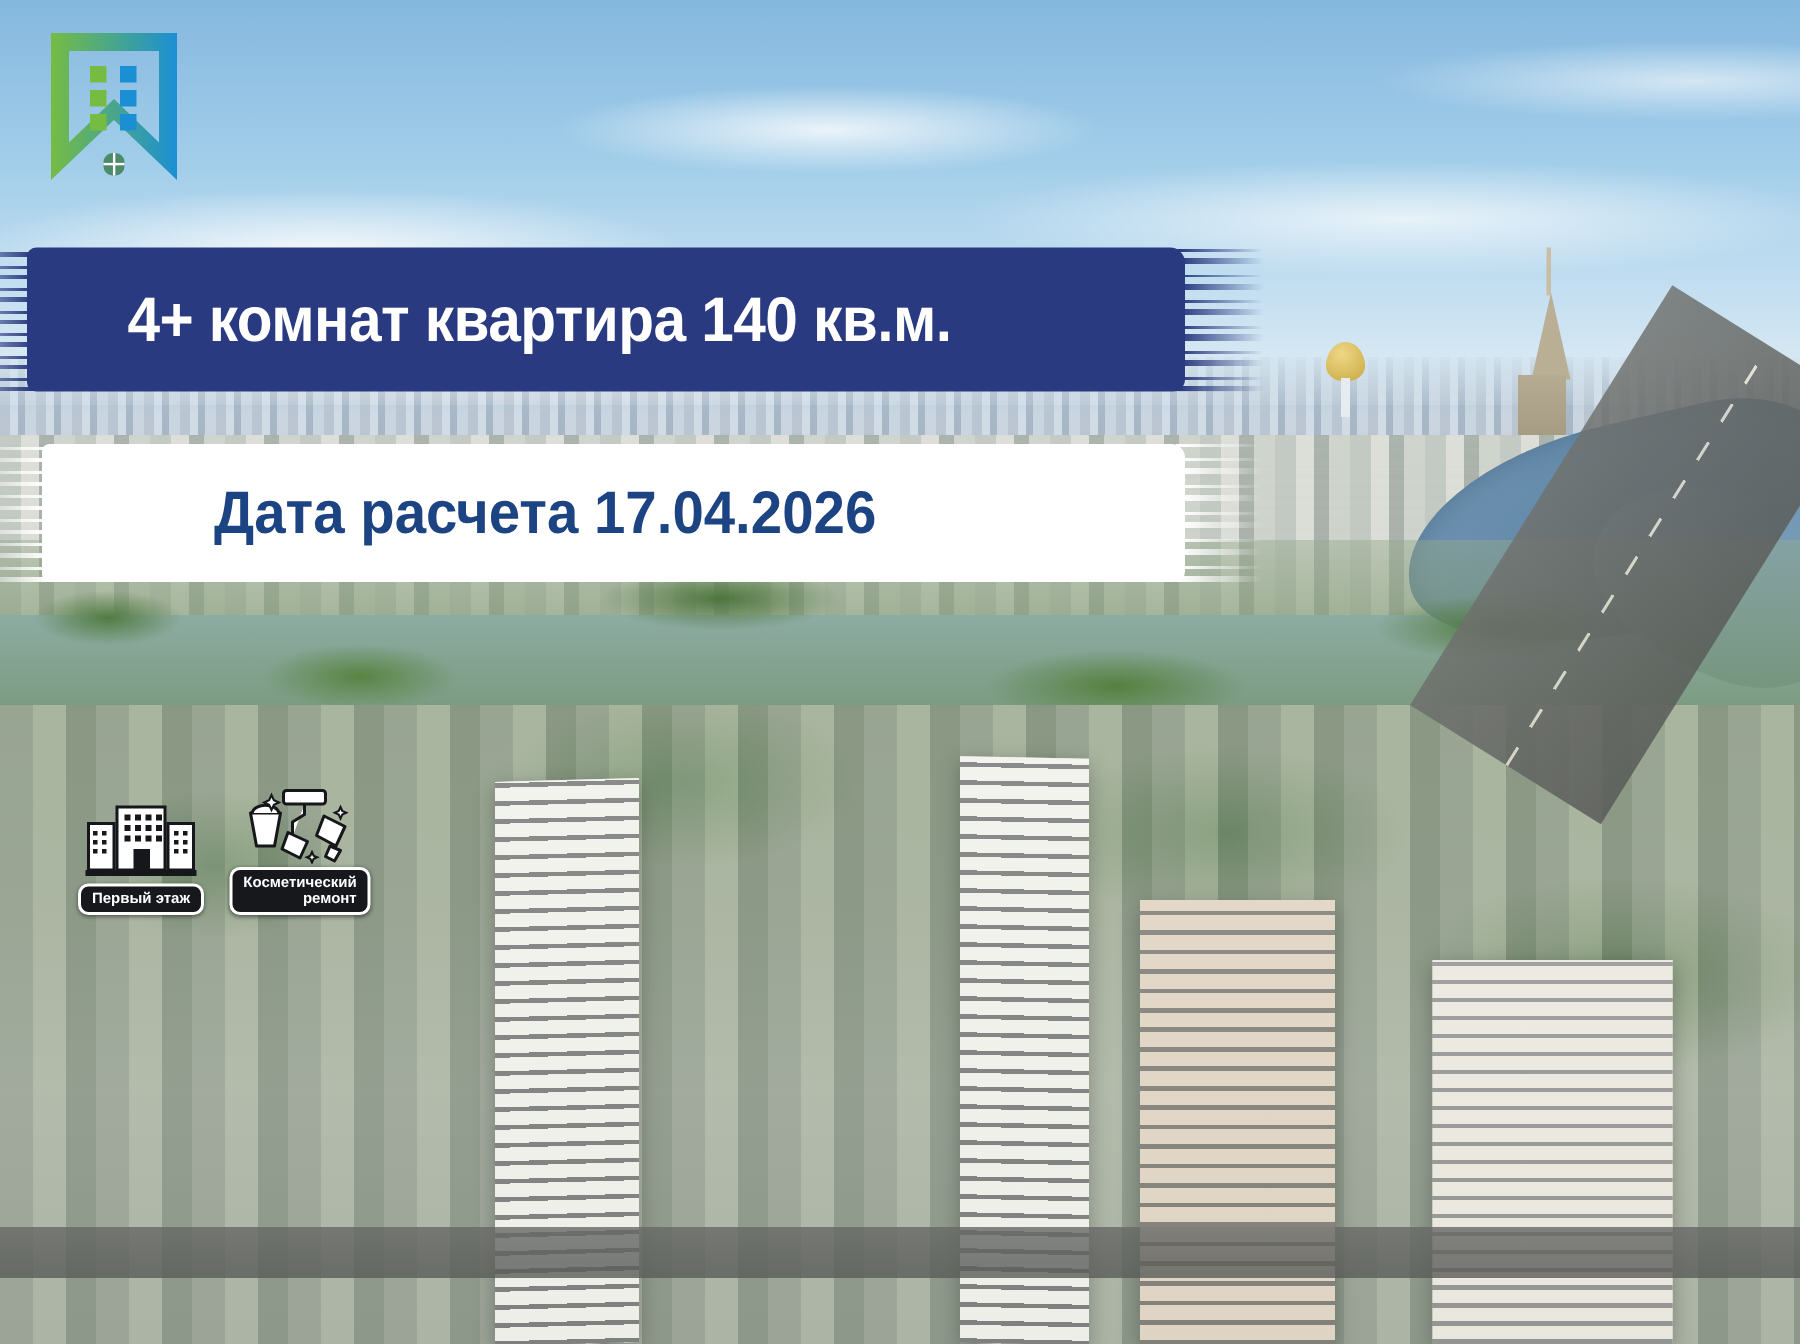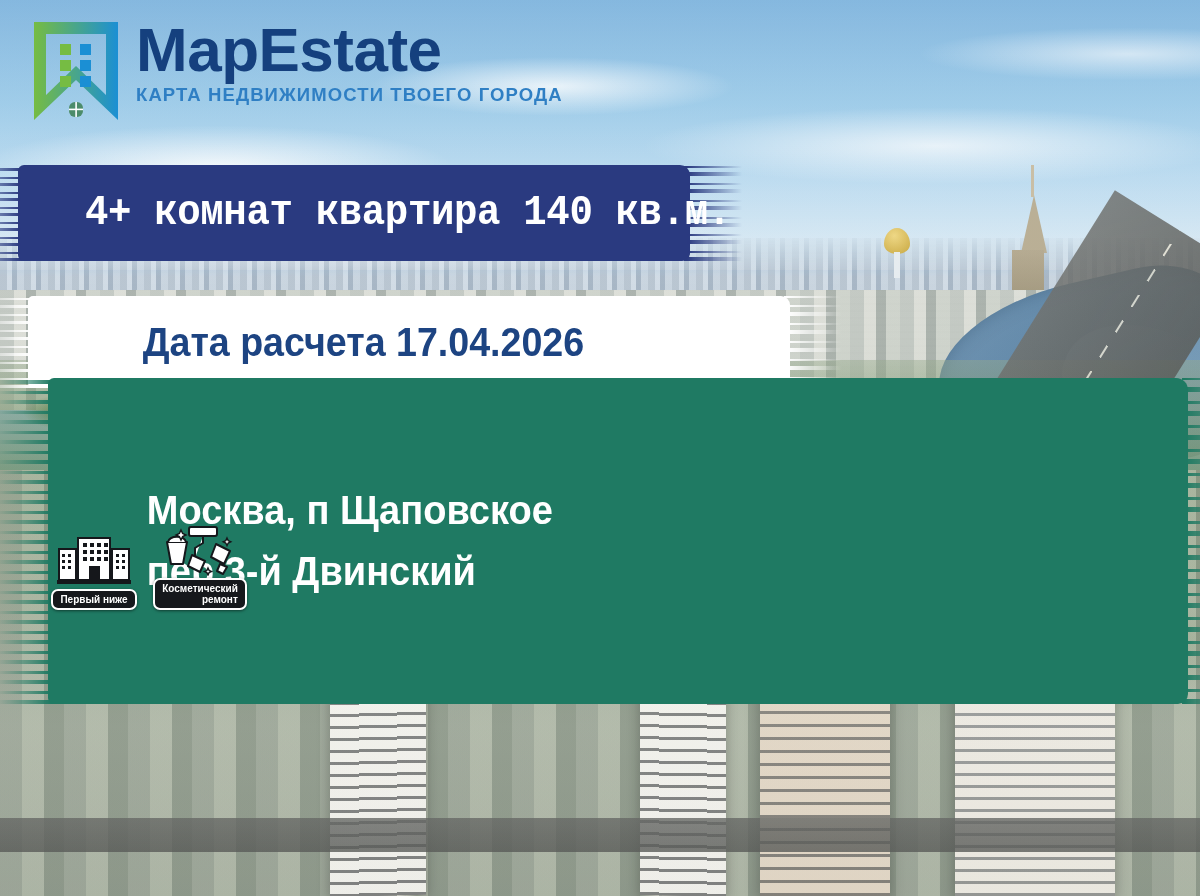--- a/index.html
+++ b/index.html
@@ -256,21 +256,21 @@
     position: absolute;
     top: 0; bottom: 0;
     width: 58px;
   }
   .fringe.left  { left: -52px; }
   .fringe.right { right: -52px; }
 
   
   #banner-rooms {
     left: 18px; top: 165px;
-    width: 672px; height: 96px; font-family: Liberation Mono, monospace;
+    width: 772px; height: 96px;
   }
   #banner-rooms .brush-body {
     background: #2a3a80;
     border-radius: 6px 10px 8px 6px;
     box-shadow: 0 0 0 0 rgba(0,0,0,0);
   }
   #banner-rooms .fringe.left {
     background: repeating-linear-gradient(0deg,
       #2a3a80 0 3px, rgba(42,58,128,0) 3px 7px,
       #2a3a80 7px 9px, rgba(42,58,128,0) 9px 15px);
@@ -476,24 +476,20 @@
         <rect x="30" y="58" width="11" height="11" fill="#76bc43"></rect>
         <rect x="50" y="26" width="11" height="11" fill="#1b8fd4"></rect>
         <rect x="50" y="42" width="11" height="11" fill="#1b8fd4"></rect>
         <rect x="50" y="58" width="11" height="11" fill="#1b8fd4"></rect>
 
         <rect x="39" y="84" width="14" height="15" rx="6" fill="#4c8c6a"></rect>
         <rect x="45.3" y="84" width="1.6" height="15" fill="#ffffff"></rect>
         <rect x="39" y="90.6" width="14" height="1.6" fill="#ffffff"></rect>
       </svg>
 
-      <div class="logo-text-block">
-        <div class="logo-word">MapEstate</div>
-        <div class="logo-tag">КАРТА НЕДВИЖИМОСТИ ТВОЕГО ГОРОДА</div>
-      </div>
 
     </div>
   </header>
 
   <div class="banner" id="banner-rooms">
     <div class="brush">
       <div class="brush-body"></div>
       <div class="fringe left"></div>
       <div class="fringe right"></div>
     </div>
@@ -502,31 +498,20 @@
 
   <div class="banner" id="banner-date">
     <div class="brush">
       <div class="brush-body"></div>
       <div class="fringe left"></div>
       <div class="fringe right"></div>
     </div>
     <div class="txt">Дата расчета 17.04.2026</div>
   </div>
 
-  <div class="banner" id="banner-address">
-    <div class="brush">
-      <div class="brush-body"></div>
-      <div class="fringe left"></div>
-      <div class="fringe right"></div>
-    </div>
-    <div class="txt">
-      <div>Москва, п Щаповское</div>
-      <div>пер 3-й Двинский</div>
-    </div>
-  </div>
 
   <div class="badges">
 
     <div class="badge">
       <svg class="badge-icon" viewBox="0 0 78 52">
         <g stroke="#15171b" stroke-width="2" fill="#ffffff">
           <rect x="4" y="14" width="17" height="31"></rect>
           <rect x="57" y="14" width="17" height="31"></rect>
           <rect x="23" y="3" width="32" height="42"></rect>
         </g>
@@ -552,21 +537,21 @@
           <rect x="61" y="19" width="3" height="3"></rect>
             <rect x="67" y="19" width="3" height="3"></rect>
           <rect x="61" y="25" width="3" height="3"></rect>
             <rect x="67" y="25" width="3" height="3"></rect>
           <rect x="61" y="31" width="3" height="3"></rect>
             <rect x="67" y="31" width="3" height="3"></rect>
           <rect x="34" y="31" width="11" height="14"></rect>
           <rect x="2" y="45" width="74" height="4"></rect>
         </g>
       </svg>
-      <div class="badge-label">Первый ниже</div>
+      <div class="badge-label">Первый этаж</div>
     </div>
 
     <div class="badge">
       <svg class="badge-icon" viewBox="0 0 78 52">
         <g stroke="#15171b" stroke-width="2" fill="#ffffff" stroke-linejoin="round">
 
           <rect x="28" y="3" width="28" height="9" rx="2"></rect>
 
           <path d="M42 12 L42 19 L34 24 L34 34"></path>
 

